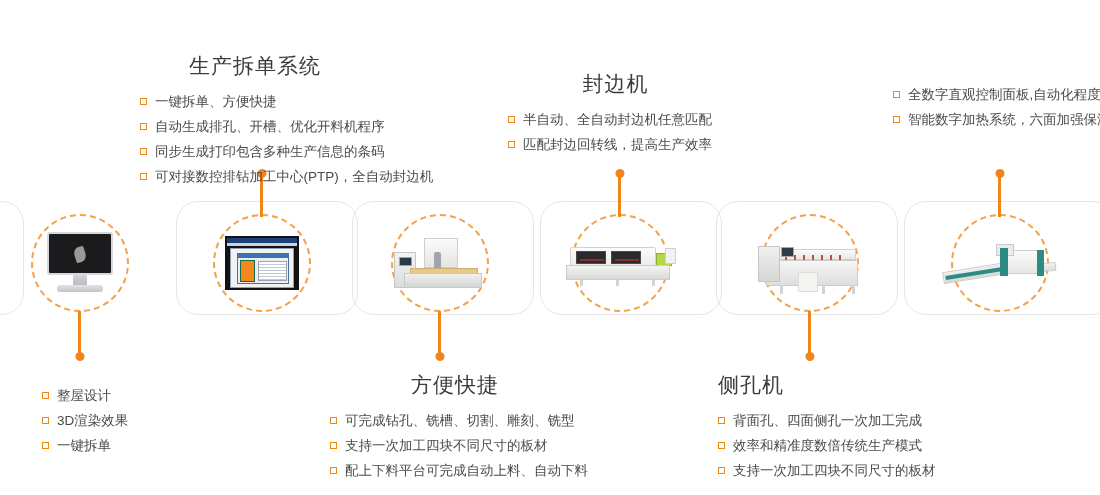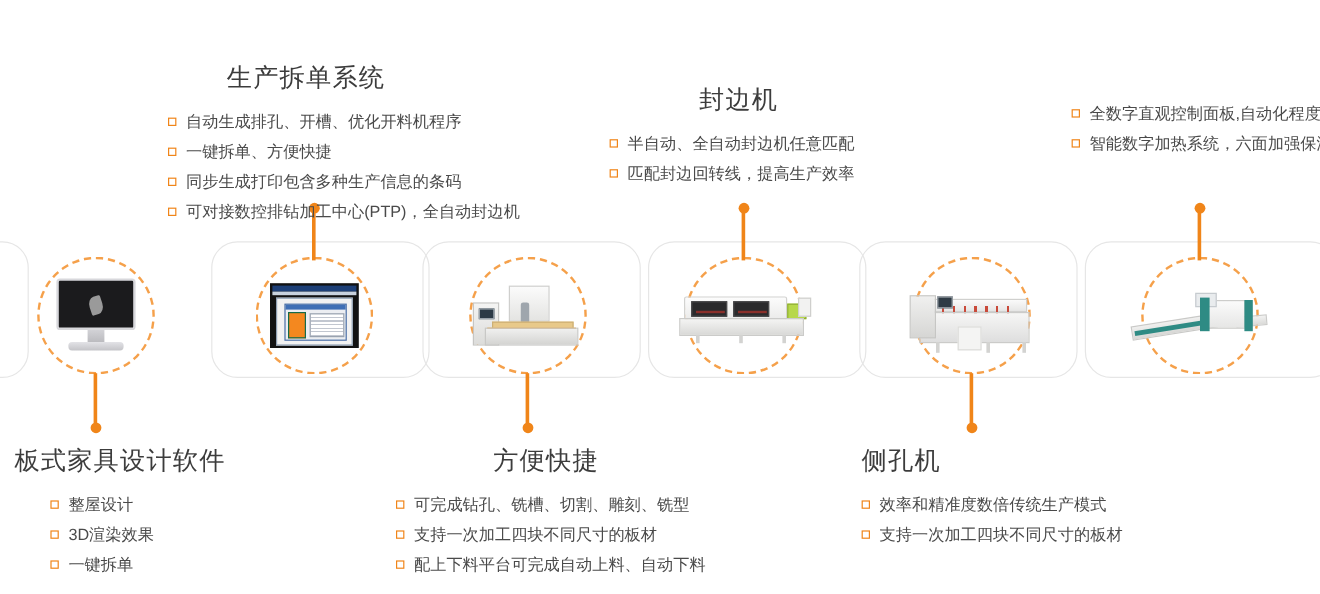--- a/index.html
+++ b/index.html
@@ -429,25 +429,25 @@
     </div>
   <div class="conn up" style="left:998px; top:158px; height:44px;">
       <div class="dot"></div>
     </div>
 
   <div class="block" style="left:140px; top:38px;">
     <div class="block-title" style="text-align:center; width:230px;">生产拆单系统</div>
     <div class="bullets">
       <div class="bullet">
         <span class="sq"></span>
+        <span>一键拆单、方便快捷</span>
+      </div>
+      <div class="bullet">
+        <span class="sq"></span>
         <span>自动生成排孔、开槽、优化开料机程序</span>
-      </div>
-      <div class="bullet">
-        <span class="sq"></span>
-        <span>一键拆单、方便快捷</span>
       </div>
       <div class="bullet">
         <span class="sq"></span>
         <span>同步生成打印包含多种生产信息的条码</span>
       </div>
       <div class="bullet">
         <span class="sq"></span>
         <span>可对接数控排钻加工中心(PTP)，全自动封边机</span>
       </div>
     </div>
@@ -474,21 +474,20 @@
         <span>全数字直观控制面板,自动化程度高</span>
       </div>
       <div class="bullet">
         <span class="sq"></span>
         <span>智能数字加热系统，六面加强保温</span>
       </div>
     </div>
   </div>
 
   <div class="block" style="left:12px; top:357px;">
-    <div class="block-title">板式家具设计软件</div>
     <div class="bullets" style="margin-left:30px;text-align:center;">
       <div class="bullet">
         <span class="sq"></span>
         <span>整屋设计</span>
       </div>
       <div class="bullet">
         <span class="sq"></span>
         <span>3D渲染效果</span>
       </div>
       <div class="bullet">
@@ -514,20 +513,24 @@
         <span>配上下料平台可完成自动上料、自动下料</span>
       </div>
     </div>
   </div>
 
   <div class="block" style="left:718px; top:357px;">
     <div class="block-title" style="text-align:left; width:235px;">侧孔机</div>
     <div class="bullets">
       <div class="bullet">
         <span class="sq"></span>
+        <span>背面孔、四面侧孔一次加工完成</span>
+      </div>
+      <div class="bullet">
+        <span class="sq"></span>
         <span>效率和精准度数倍传统生产模式</span>
       </div>
       <div class="bullet">
         <span class="sq"></span>
         <span>支持一次加工四块不同尺寸的板材</span>
       </div>
     </div>
   </div>
 
 </div>

